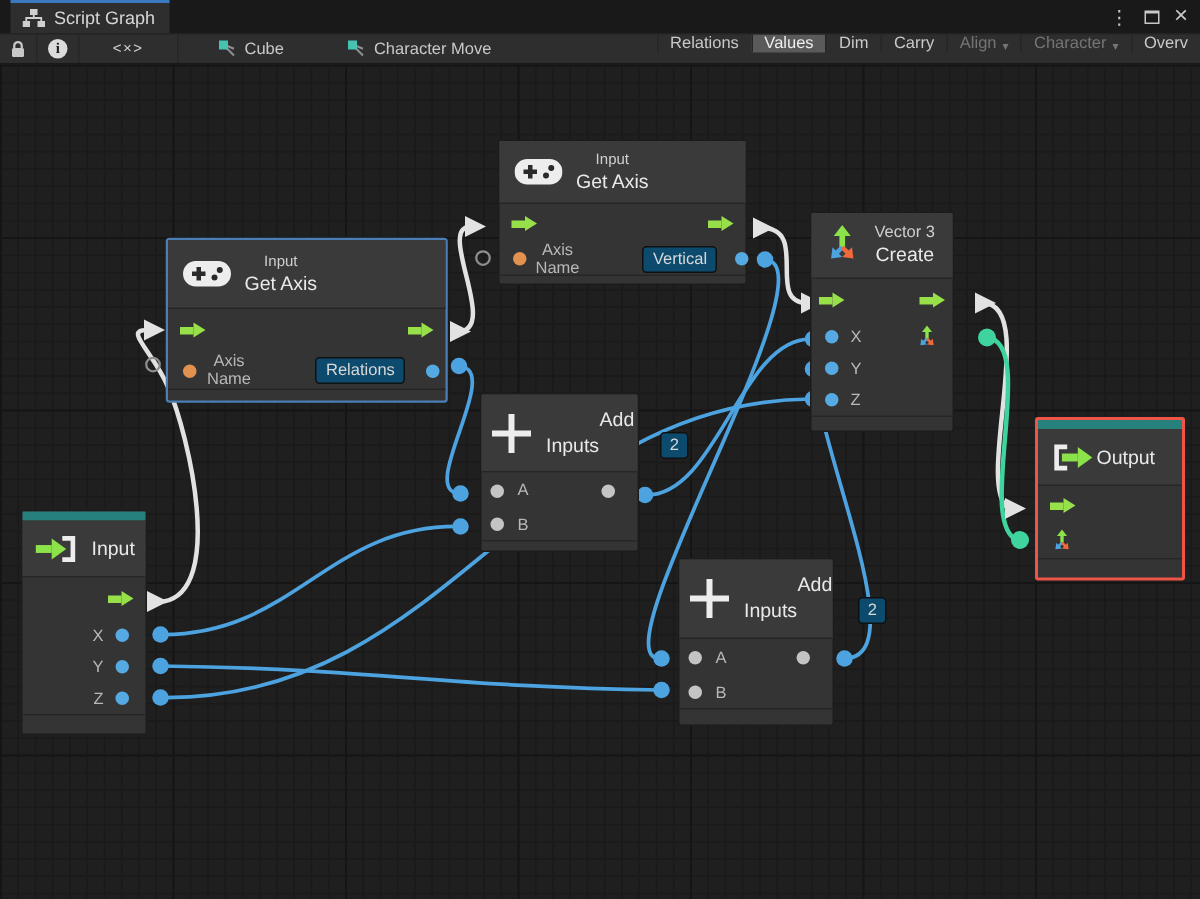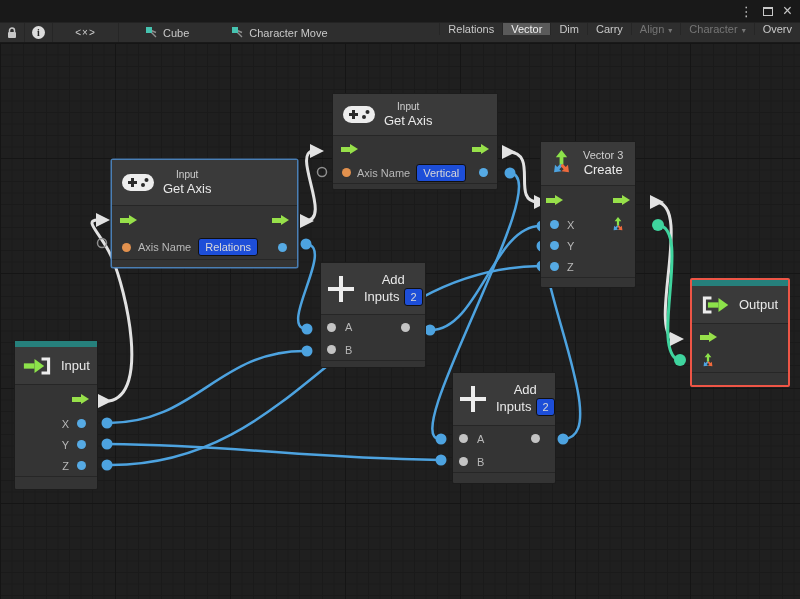--- a/index.html
+++ b/index.html
@@ -52,22 +52,22 @@
   .n-head { background:#3a3a3a; display:flex; align-items:center; gap:9px; padding:0 10px;
     border-bottom:1px solid #262626; flex:0 0 auto; }
   .n-title .sub { font-size:10px; color:#cfcfcf; line-height:13px; }
   .n-title .main { font-size:13px; color:#e9e9e9; line-height:16px; }
   .n-title .single { font-size:13px; color:#e9e9e9; }
   .n-foot { border-top:1px solid #262626; flex:1 1 auto; }
   .row { display:flex; align-items:center; gap:7px; flex:0 0 auto; }
   .dot { width:9px; height:9px; border-radius:50%; flex:0 0 auto; }
   .dot.orange { background:#e2914e; } .dot.blue { background:#56aae4; } .dot.gray { background:#c4c4c4; }
   .plabel { font-size:11px; color:#b8b8b8; }
-  .field { background:#1d4ed8; border:1px solid #101010; border-radius:3px; color:#d8d8d8;
-    font-size:11px; padding:1px 6px; line-height:14px; }
+  .field { background:#0c4a6e; border:1px solid #101010; border-radius:3px; color:#d8d8d8;
+    font-size:11px; padding:1px 6px; line-height:14px;margin-left:36px; }
   .field.num { padding:1px 5px; }
   .spring { flex:1 1 auto; }
 
   
   .farrow { position:relative; width:17px; height:11px; flex:0 0 auto; }
   .farrow::before { content:""; position:absolute; left:0; top:3px; width:9px; height:5px; background:#97e04a; }
   .farrow::after { content:""; position:absolute; left:9px; top:0; width:0; height:0;
     border-left:8px solid #97e04a; border-top:5.5px solid transparent; border-bottom:5.5px solid transparent; }
 
   .plus-icon { position:relative; width:26px; height:26px; flex:0 0 auto; }
@@ -75,20 +75,31 @@
   .plus-icon::after { content:""; position:absolute; left:11px; top:0; width:4px; height:26px; background:#ededed; }
 
   svg { display:block; }
 </style>
 </head>
 <body>
 
 <div class="screen">
 
   <div class="tabbar">
+    <div class="tab">
+      <span>
+        <svg width="15" height="13" viewBox="0 0 15 13">
+          <rect x="5" y="0" width="5" height="4" fill="#cfcfcf"></rect>
+          <rect x="0" y="8" width="5" height="4" fill="#cfcfcf"></rect>
+          <rect x="10" y="8" width="5" height="4" fill="#cfcfcf"></rect>
+          <path d="M7.5 4 v2 M2.5 8 V6 h10 v2" stroke="#cfcfcf" stroke-width="1.2" fill="none"></path>
+        </svg>
+      </span>
+      <span>Script Graph</span>
+    </div>
     <div class="win-icons">
       <span class="glyph">⋮</span>
       <span class="maxbox"></span>
       <span class="glyph" style="font-size:16px;">×</span>
     </div>
   </div>
 
   <div class="toolbar">
     <div class="tbtn icon-btn">
       <span>
@@ -126,21 +137,21 @@
     </div>
 
     <div class="gap"></div>
 
 
     <div class="right-group">
       <div class="vbtn">
           <span>Relations</span>
         </div>
       <div class="vbtn active">
-          <span>Vector</span>
+          <span>Values</span>
         </div>
       <div class="vbtn">
           <span>Dim</span>
         </div>
       <div class="vbtn">
           <span>Carry</span>
         </div>
       <div class="vbtn disabled">
         <span>Align</span>
         <span class="caret">▾</span>
@@ -400,21 +411,21 @@
       <div class="row" style="height:21px; padding:0 11px; gap:8px;">
         <span class="spring"></span>
         <span class="plabel">Z</span>
         <span class="dot blue"></span>
       </div>
       <div class="n-foot"></div>
     </div>
 
     <div class="node flagged" style="left:690px; top:235px; width:100px; height:109px;">
       <div class="tealbar"></div>
-      <div class="n-head" style="height:38px; gap:9px; padding:0 8px;">
+      <div class="n-head" style="height:38px; gap:1px; padding:0 8px;">
         <span>
           <svg width="30" height="20" viewBox="0 0 34 22">
             <path d="M13 3 h-8 v16 h8" stroke="#ededed" stroke-width="3.5" fill="none"></path>
             <rect x="9" y="8" width="12" height="6" fill="#8ce24a"></rect>
             <polygon points="21,3 32,11 21,19" fill="#8ce24a"></polygon>
           </svg>
         </span>
         <div class="n-title">
           <div class="single">Output</div>
         </div>

